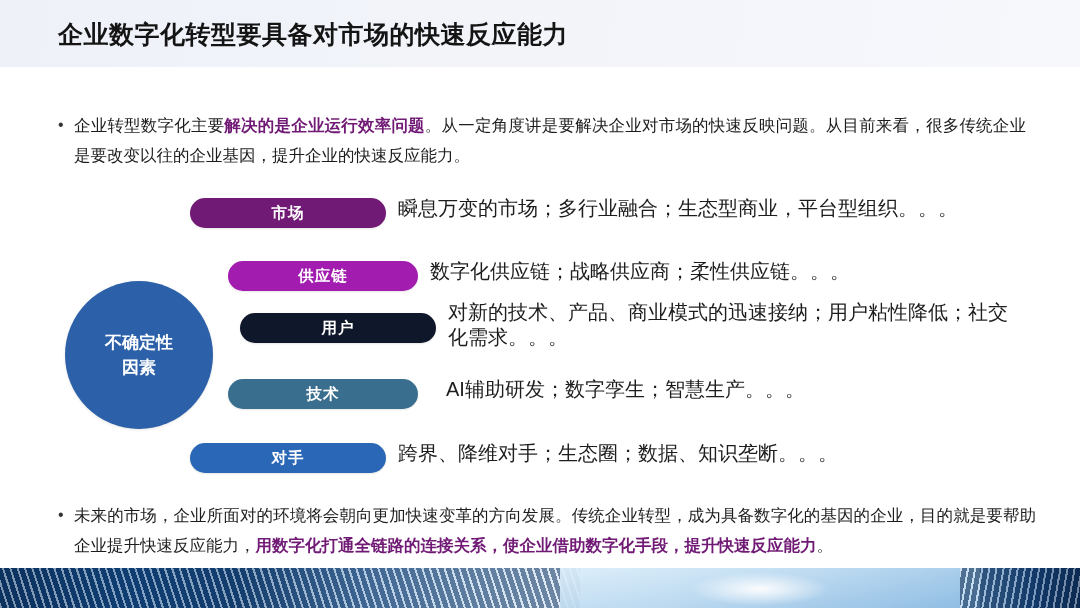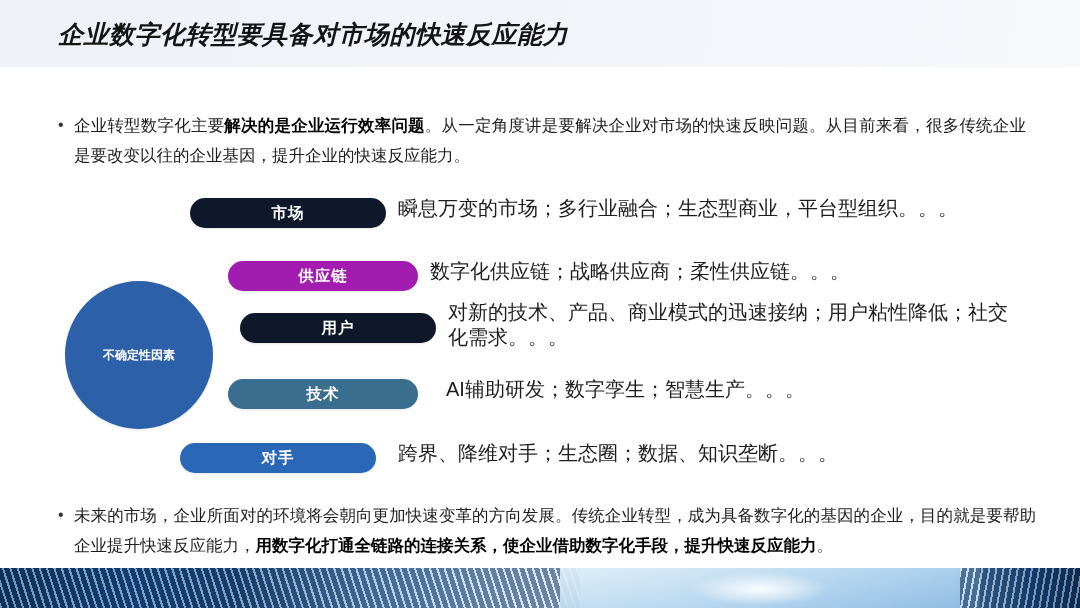--- a/index.html
+++ b/index.html
@@ -42,21 +42,20 @@
 
   .slide-title {
     position: absolute;
     left: 58px;
     top: 18px;
     font-size: 25px;
     font-weight: bold;
     color: #141414;
     letter-spacing: 0.5px;
     white-space: nowrap;
-    font-style: italic;
   }
 
   
   .para {
     position: absolute;
     display: flex;
     align-items: flex-start;
   }
   .bullet {
     flex: 0 0 auto;
@@ -66,21 +65,21 @@
     line-height: 30px;
     text-align: left;
     padding-left: 6px;
   }
   .para-text {
     font-size: 16.5px;
     line-height: 30px;
     color: #1d1d1d;
     text-align: justify;
   }
-  .hl-red { color: #000000; font-weight: bold; }
+  .hl-red { color: #701a75; font-weight: bold; }
 
   #para-top { left: 52px; top: 110px; width: 980px; }
   #para-top .para-text { width: 952px; }
 
   #para-bottom { left: 52px; top: 500px; width: 990px; }
   #para-bottom .para-text { width: 962px; }
 
   
   .diagram {
     position: absolute;
@@ -92,24 +91,25 @@
 
   .core-circle {
     position: absolute;
     left: 65px;
     top: 96px;
     width: 148px;
     height: 148px;
     border-radius: 50%;
     background: #2c60a8;
     display: flex;
+    flex-direction: column;
     align-items: center;
     justify-content: center;
     color: #ffffff;
-    font-size: 12px;
+    font-size: 17px;
     font-weight: bold;
     line-height: 25px;
     text-align: center;
     box-shadow: 0 1px 3px rgba(0,0,0,0.10);
   }
   .core-circle span { display: block; }
 
   .pill {
     position: absolute;
     height: 30px;
@@ -137,21 +137,21 @@
 
   .row-1 .pill { left: 228px; top: 76px;  width: 190px; background: #3a6e8f; }
   .row-1 .desc { left: 430px; top: 74px;  width: 600px; }
 
   .row-2 .pill { left: 240px; top: 128px; width: 196px; background: #2a67b6; }
   .row-2 .desc { left: 448px; top: 115px; width: 560px; }
 
   .row-3 .pill { left: 228px; top: 194px; width: 190px; background: #3a6e8f; }
   .row-3 .desc { left: 430px; top: 192px; width: 600px; margin-left: 16px; }
 
-  .row-4 .pill { left: 180px; top: 258px; width: 196px; background: #2a67b6; }
+  .row-4 .pill { left: 190px; top: 258px; width: 196px; background: #2a67b6; }
   .row-4 .desc { left: 398px; top: 256px; width: 600px; }
 
   
   .footer-photo {
     position: absolute;
     left: 0;
     bottom: 0;
     width: 1080px;
     height: 40px;
     overflow: hidden;
@@ -235,21 +235,21 @@
   </div>
 
   <div class="diagram">
 
     <div class="core-circle">
       <span>不确定性</span>
       <span>因素</span>
     </div>
 
     <div class="row row-0">
-      <div class="pill" style="background: #0f172a;">市场</div>
+      <div class="pill" style="background: #701a75;">市场</div>
       <div class="desc">瞬息万变的市场；多行业融合；生态型商业，平台型组织。。。</div>
     </div>
 
     <div class="row row-1">
       <div class="pill" style="background: #a21caf;">供应链</div>
       <div class="desc">数字化供应链；战略供应商；柔性供应链。。。</div>
     </div>
 
     <div class="row row-2">
       <div class="pill" style="background: #0f172a;">用户</div>

